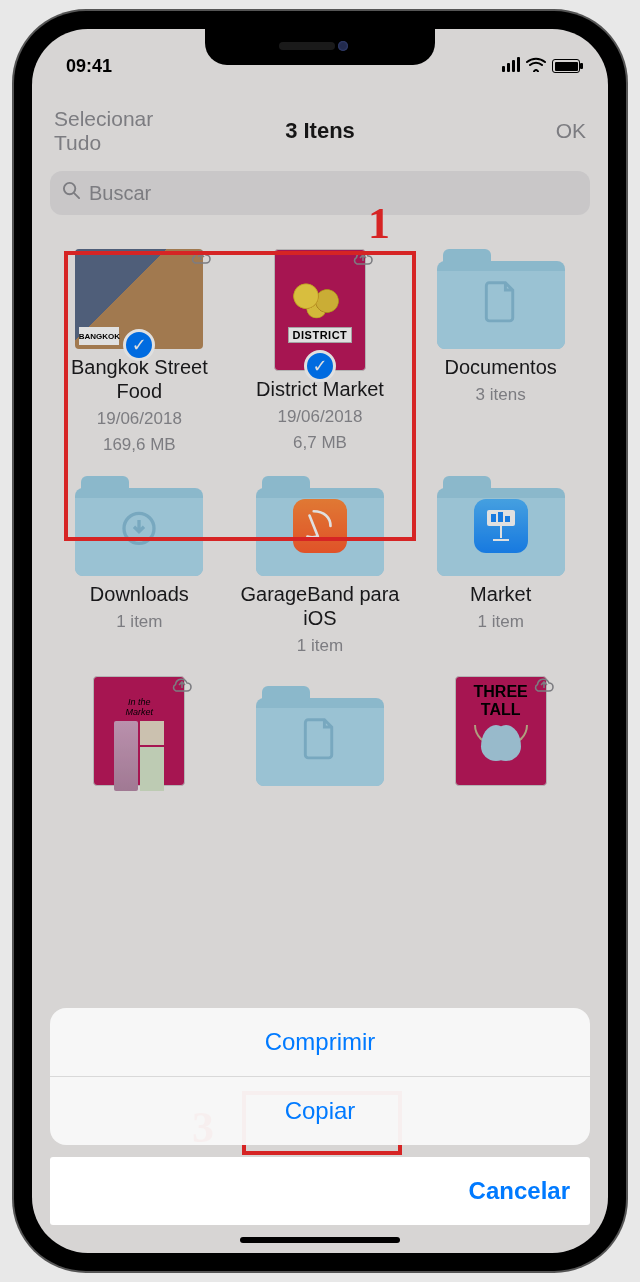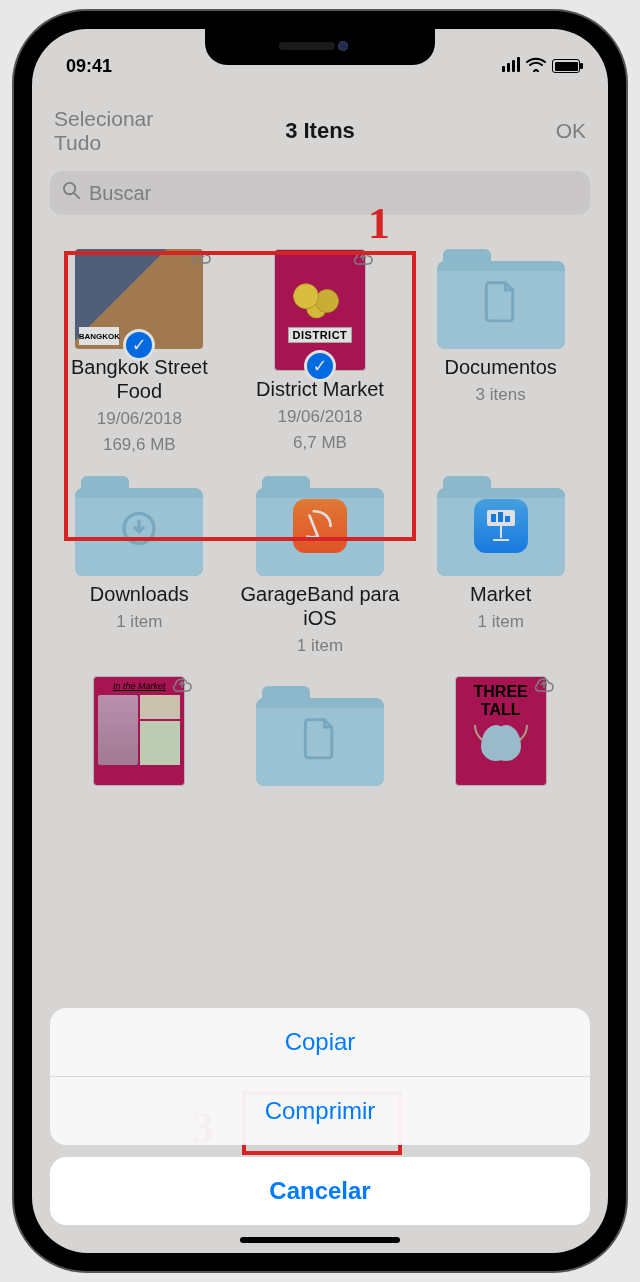--- a/index.html
+++ b/index.html
@@ -218,21 +218,21 @@
     }
     .bangkok .stamp {
       width:40px; height:18px; background:#fff;
       font-size:8px; display:flex; align-items:center; justify-content:center;
       font-weight:700;
     }
     
     .market-book {
       background:#fdfcfa;
       border:1px solid #ddd;
-      padding:4px; font-size:7px;text-decoration:underline;
+      padding:20px; font-size:7px;
     }
     .threetall {
       background:#f8f6f1;
       border:1px solid #ddd;
       display:flex; flex-direction:column; align-items:center; gap:6px;
       padding-top:6px; font-size:16px; font-weight:700;
     }
     .egg { width:30px; height:36px; background:#aed4e8; border-radius:50% 50% 50% 50% / 60% 60% 40% 40%; }
     .bowl { width:54px; height:20px; border:2px solid #c8b590; border-top:none; border-radius:0 0 30px 30px; }
 
@@ -268,23 +268,23 @@
     .sheet-item {
       padding: 20px;
       text-align: center;
       font-size: 24px;
       color: #007aff;
       border-bottom: 1px solid rgba(0,0,0,0.12);
     }
     .sheet-item:last-child { border-bottom: none; }
     .sheet-cancel {
       background: #fff;
-      border-radius: 16px;
+      border-radius: 3px;
       padding: 20px;
-      text-align: center;
+      text-align: right;
       font-size: 24px;
       font-weight: 600;
       color: #007aff;
     }
     .home-indicator {
       position: absolute;
       bottom: 10px; left: 50%;
       transform: translateX(-50%);
       width: 160px; height: 6px;
       background: #000;
@@ -486,22 +486,22 @@
           </div>
         </div>
       </div>
     </div>
 
     <div class="annot-box" style="top:222px; left:32px; width:352px; height:290px;"></div>
     <div class="annot-label" style="top:169px; left:336px;">1</div>
 
     <div class="action-sheet">
       <div class="sheet-group">
+        <div class="sheet-item">Comprimir</div>
         <div class="sheet-item">Copiar</div>
-        <div class="sheet-item">Comprimir</div>
       </div>
       <div class="sheet-cancel">Cancelar</div>
     </div>
 
     <div class="annot-box" style="bottom:98px; left:210px; width:160px; height:64px;"></div>
     <div class="annot-label" style="bottom:100px; left:160px;">3</div>
 
     <div class="home-indicator"></div>
   </div>
 </div>

